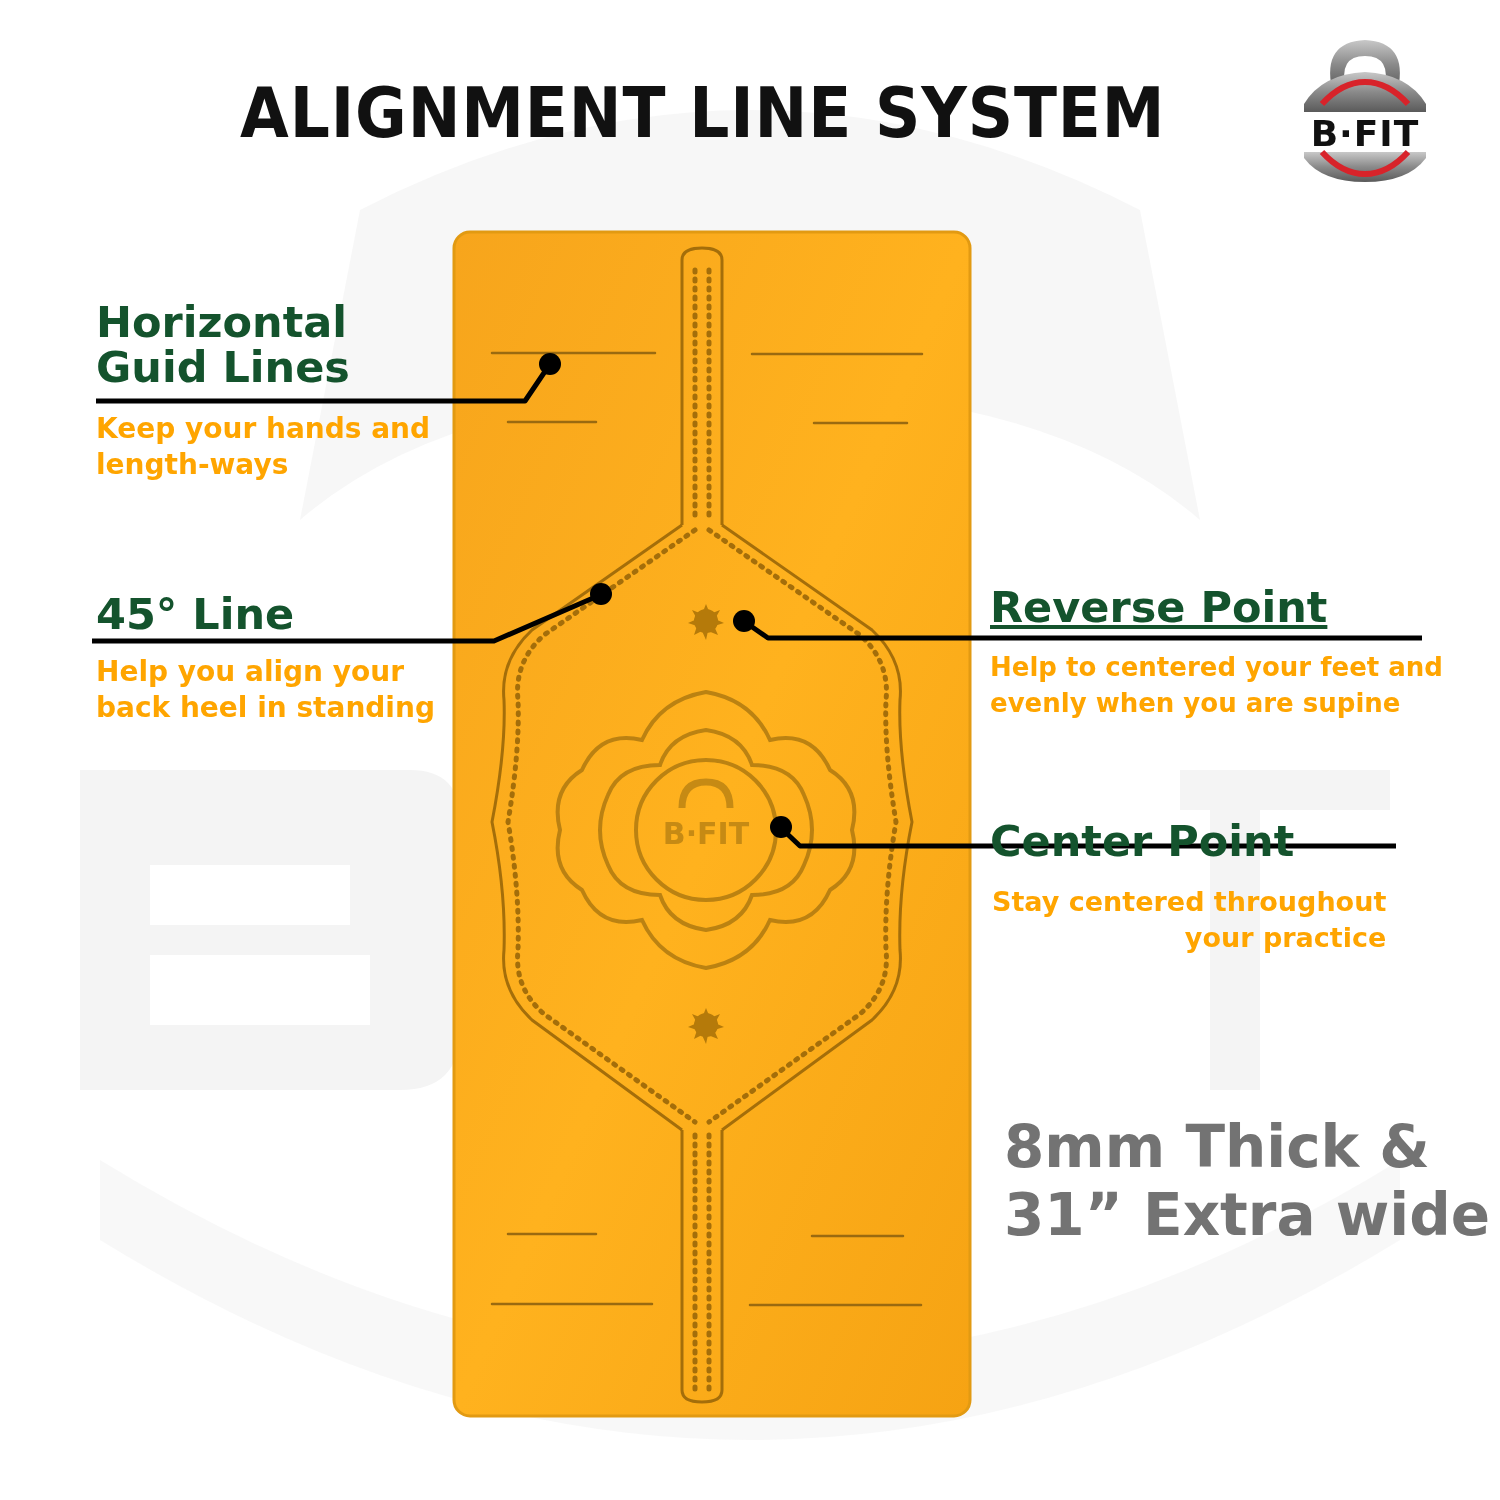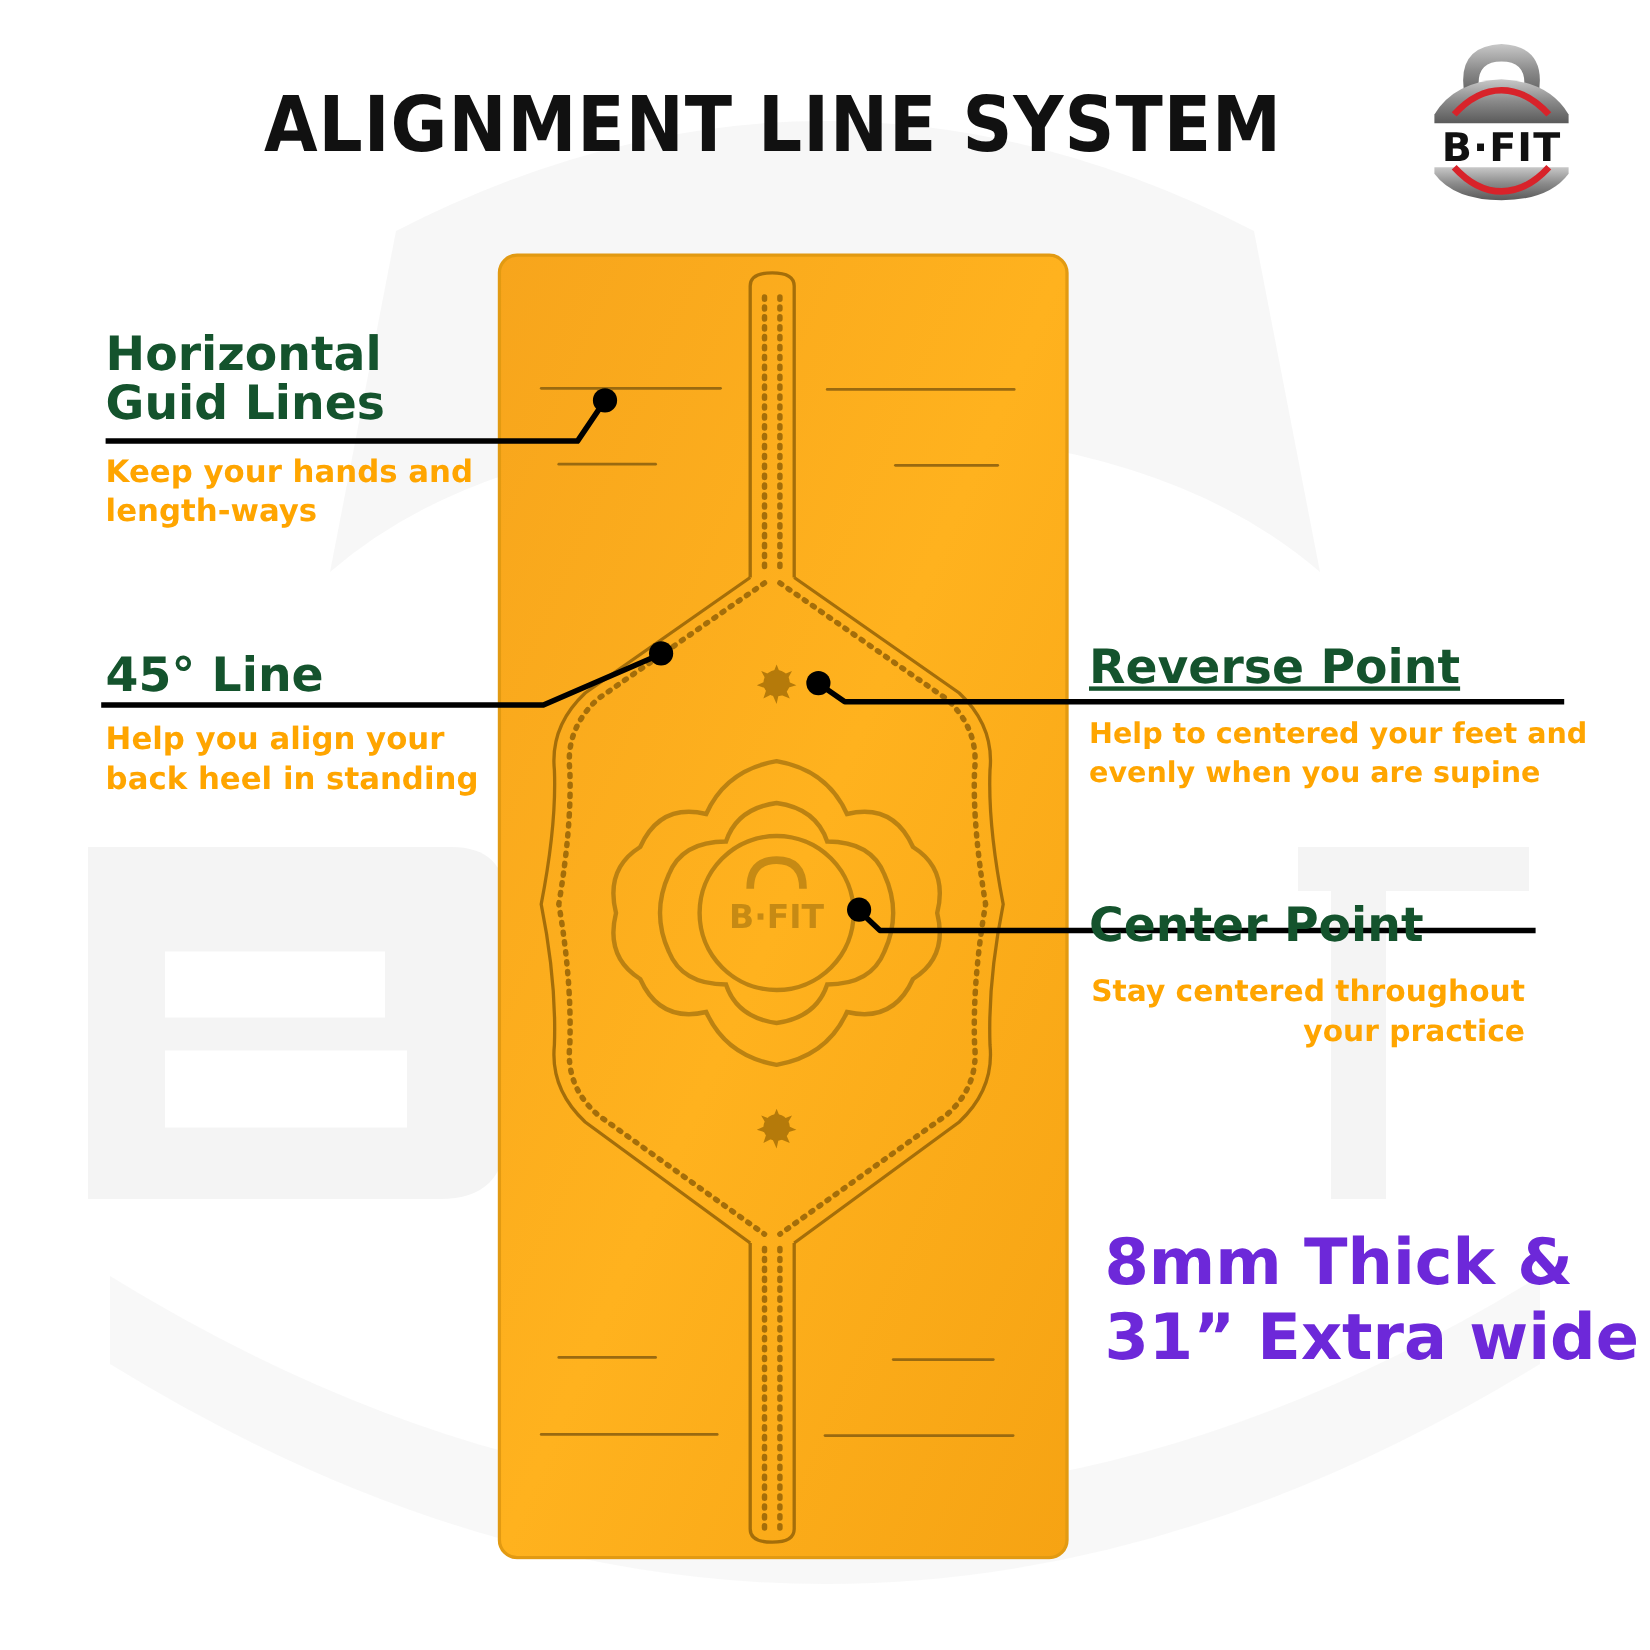--- a/index.html
+++ b/index.html
@@ -20,21 +20,21 @@
   .mat { position: absolute; left: 452px; top: 230px; width: 520px; height: 1188px; }
   .heading {
     position: absolute; font-weight: bold; color: #14532d;
     font-size: 43px; line-height: 1.05; white-space: nowrap;
   }
   .desc {
     position: absolute; font-weight: bold; color: #FFA500;
     font-size: 28px; line-height: 36px; white-space: nowrap;
   }
   .spec {
-    position: absolute; font-weight: bold; color: #6d28d9;
+    position: absolute; font-weight: bold; color: #737373;
     font-size: 58px; line-height: 68px; white-space: nowrap;
   }
   .callouts { position: absolute; left: 0; top: 0; width: 1500px; height: 1500px; pointer-events: none; }
 </style>
 </head>
 <body>
 
 <svg class="watermark" viewBox="0 0 1500 1500">
   <g fill="#f4f4f4">
     <path d="M360 210 Q750 10 1140 210 L1200 520 Q1050 390 750 390 Q450 390 300 520 Z" opacity="0.7"></path>

